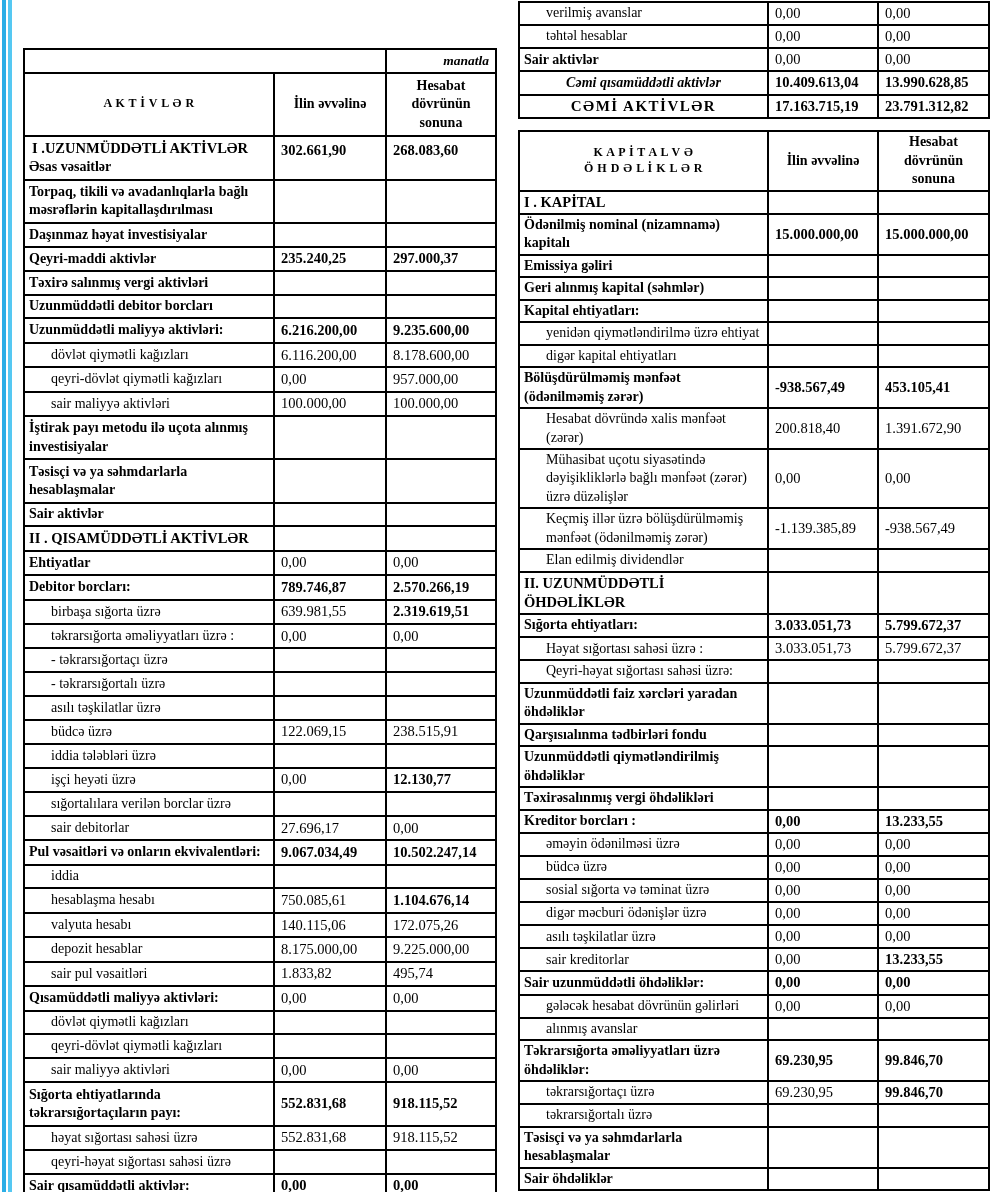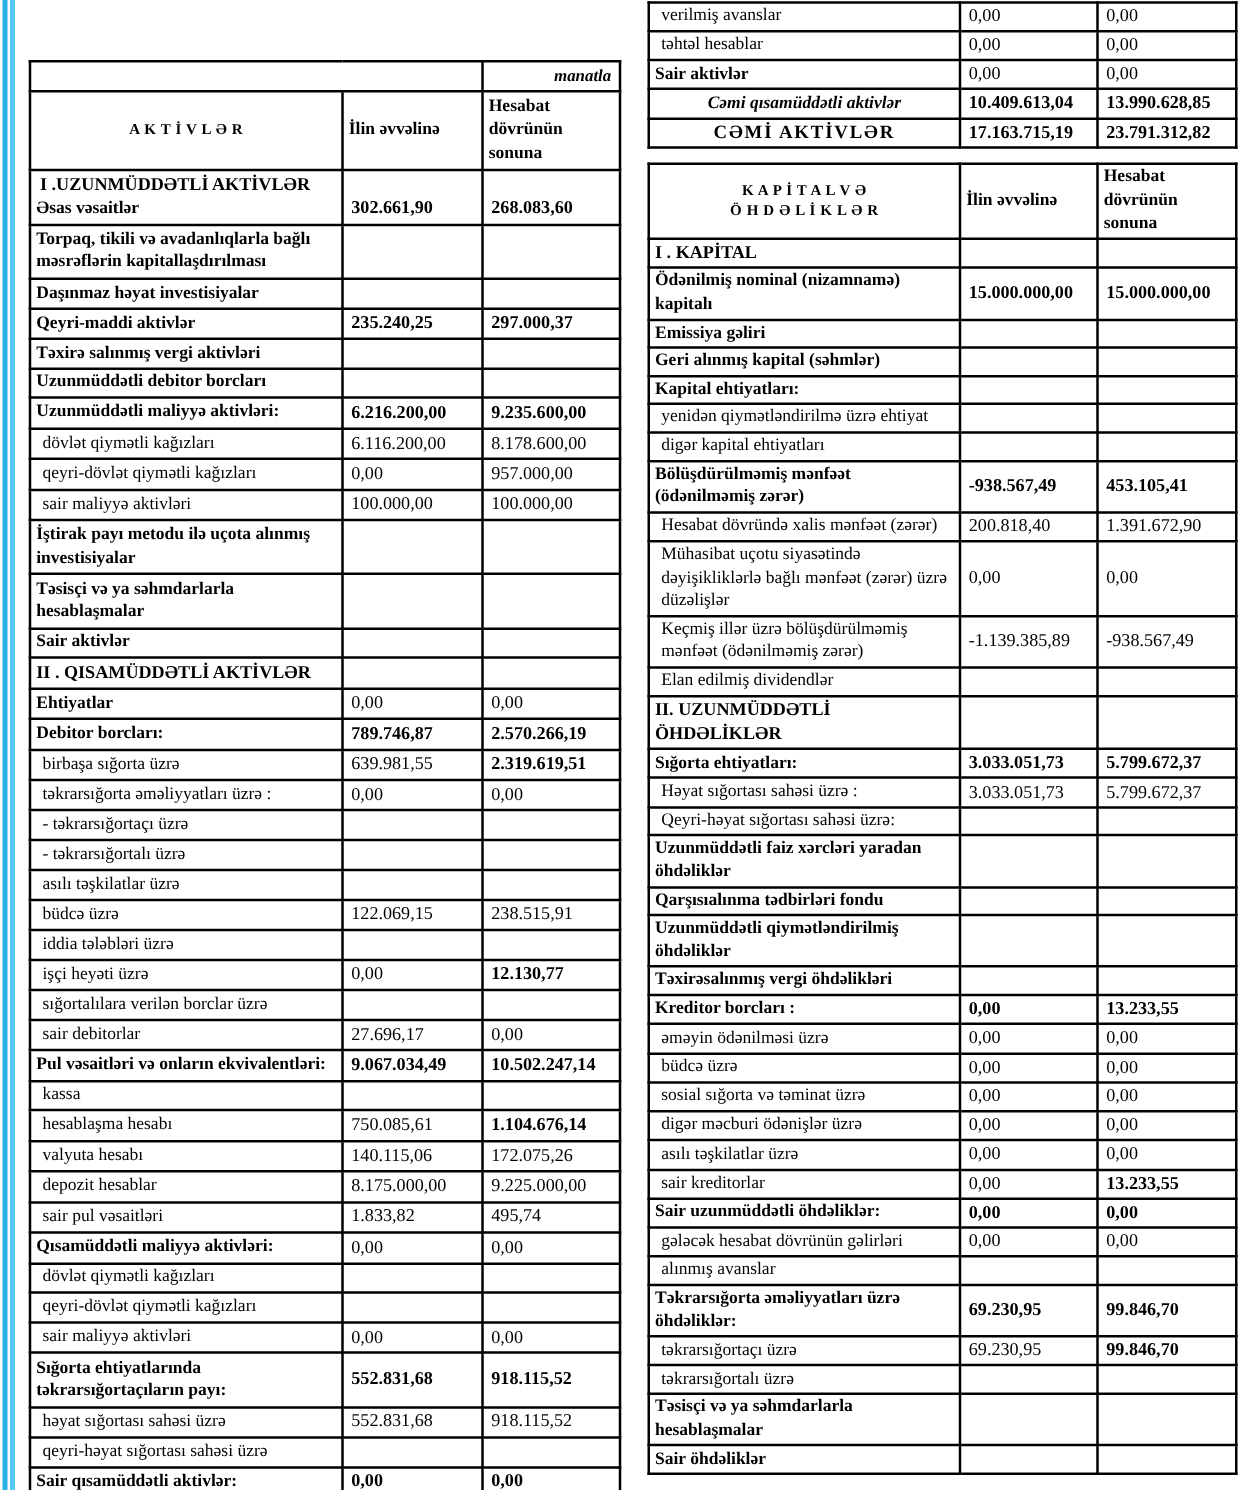--- a/index.html
+++ b/index.html
@@ -22,37 +22,37 @@
     vertical-align: middle;
     font-size: 14px; line-height: 1.32;
     overflow: hidden;
     padding: 1px 4px;
   }
   #assets-table  { height: 1176px; }
   #capital-table { height: 1050px; margin-top: 11px; }
 
   
   .unit { font-weight: bold; font-style: italic; text-align: right; font-size: 13.5px; padding-right: 6px; height: 20px; }
-  .hdr { font-weight: bold; text-align: left; }
+  .hdr { font-weight: bold; text-align: center; }
   .hdr-title { font-weight: bold; text-align: center; font-size: 12px; white-space: pre-line; letter-spacing: 0.5px; }
 
   
   .lbl { text-align: left; white-space: pre-line; }
   .lbl.bold { font-weight: bold; }
-  .lbl.sub { padding-left: 9px; }
+  .lbl.sub { padding-left: 26px; }
   .lbl.total { font-weight: bold; font-style: italic; text-align: center; }
   .lbl.section-left { font-weight: bold; font-size: 14.5px; }
   .lbl.section-center { font-weight: bold; text-align: left; font-size: 14.5px; }
   .lbl.grand-total { font-weight: bold; text-align: center; font-size: 15px; letter-spacing: 1.5px; }
   .pre-section { font-weight: bold; font-size: 14.5px; padding-left: 3px; }
 
   
   .val { text-align: left; font-size: 14.5px; padding-left: 6px; padding-right: 3px; }
   .val.vbold { font-weight: bold; }
-  tr.vb td.val { vertical-align: bottom; padding-bottom: 3px; }
+  tr.vb td.val { vertical-align: bottom; padding-bottom: 19px; }
 </style>
 </head>
 <body>
 
 <div class="stripe" id="stripe1" style="background: rgb(42, 174, 230);"></div>
 <div class="stripe" id="stripe2" style="background: rgb(85, 200, 242);"></div>
 
 <div class="col-left">
   <table id="assets-table">
     <colgroup>
@@ -199,21 +199,21 @@
           <td class="lbl sub">sair debitorlar</td>
           <td class="val">27.696,17</td>
           <td class="val">0,00</td>
         </tr>
         <tr>
           <td class="lbl bold">Pul vəsaitləri və onların ekvivalentləri:</td>
           <td class="val vbold">9.067.034,49</td>
           <td class="val vbold">10.502.247,14</td>
         </tr>
         <tr>
-          <td class="lbl sub">kassa</td>
+          <td class="lbl sub">iddia</td>
           <td class="val"></td>
           <td class="val"></td>
         </tr>
         <tr>
           <td class="lbl sub">hesablaşma hesabı</td>
           <td class="val">750.085,61</td>
           <td class="val vbold">1.104.676,14</td>
         </tr>
         <tr>
           <td class="lbl sub">valyuta hesabı</td>

